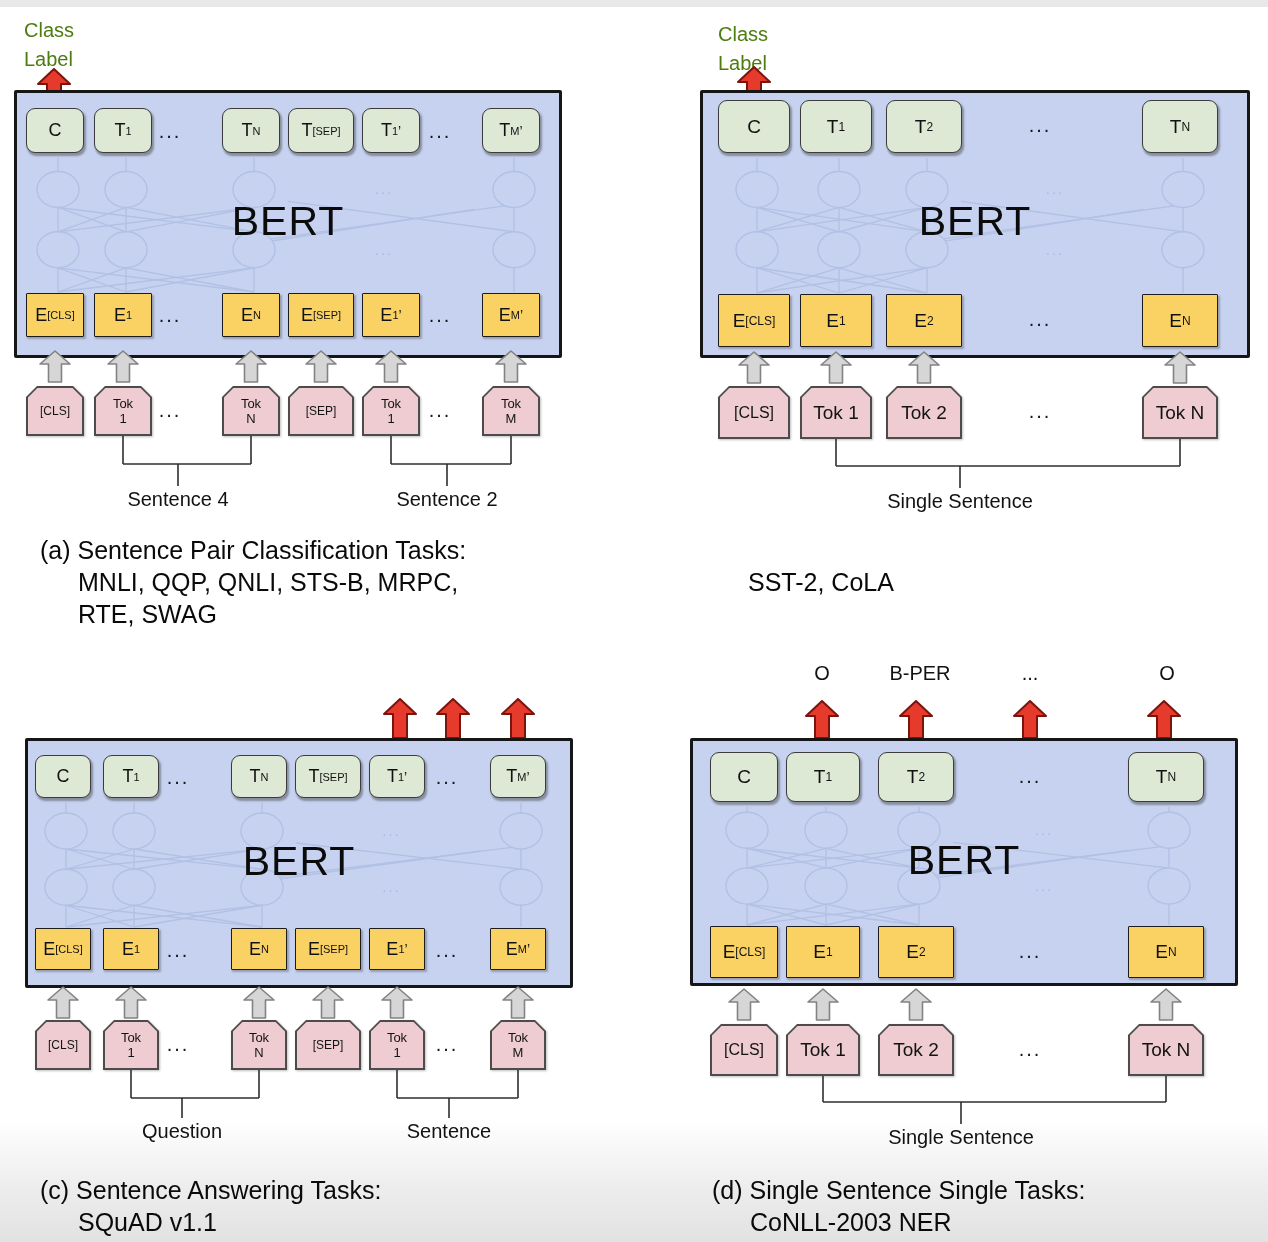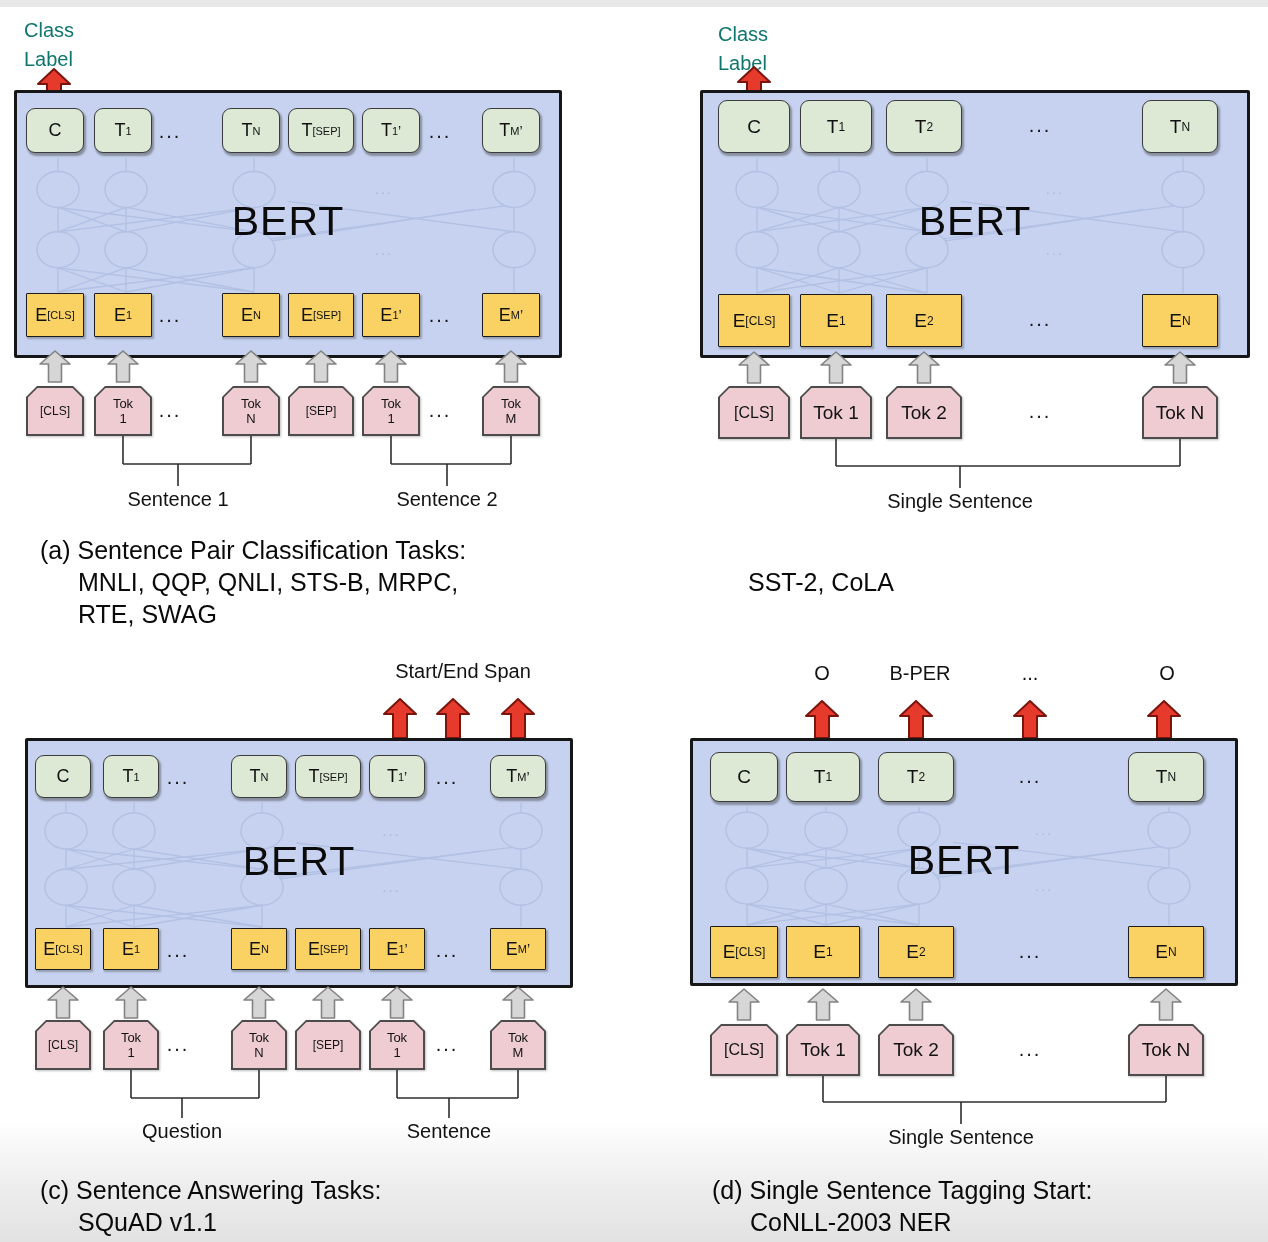--- a/index.html
+++ b/index.html
@@ -24,21 +24,21 @@
   .tok{position:absolute;filter:drop-shadow(1px 1.5px 1px rgba(0,0,0,.25));}
   .tok-outer{position:absolute;inset:0;background:#4c4c4c;
     clip-path:polygon(11px 0, calc(100% - 11px) 0, 100% 11px, 100% 100%, 0 100%, 0 11px);}
   .tok-inner{position:absolute;inset:1.7px;background:#eeccd2;
     clip-path:polygon(10px 0, calc(100% - 10px) 0, 100% 10px, 100% 100%, 0 100%, 0 10px);}
   .tok-lbl{position:absolute;inset:0;display:flex;flex-direction:column;align-items:center;justify-content:center;color:#131313;}
   .tok-lines{font-size:13px;line-height:15px;text-align:left;}
   .tok-small{font-size:12px;}
   .single .tok-small{font-size:16px;}
   .tok-text{font-size:19px;}
-  .class-label{position:absolute;font-size:20px;line-height:29px;color:#0f766e;}
+  .class-label{position:absolute;font-size:20px;line-height:29px;color:#4d7c0f;}
   .span-label,.ner-tag{position:absolute;font-size:20px;text-align:center;color:#121212;white-space:nowrap;}
   .group-label{position:absolute;font-size:20px;text-align:center;width:260px;color:#121212;white-space:nowrap;}
   .cap{position:absolute;font-size:25px;color:#0a0a0a;white-space:nowrap;}
   .arrow{position:absolute;}
   .bracket-svg{position:absolute;inset:0;pointer-events:none;}
 </style>
 </head>
 <body>
 
 <div id="page">
@@ -213,21 +213,21 @@
         <svg width="32" height="33" class="arrow" style="left: 375px; top: 350px;">
           <polygon points="16,1 31,14 22.5,14 22.5,32 9.5,32 9.5,14 1,14" fill="#d6d6d6" stroke="#838383" stroke-width="1.6" stroke-linejoin="round"></polygon>
         </svg>
         <svg width="32" height="33" class="arrow" style="left: 495px; top: 350px;">
           <polygon points="16,1 31,14 22.5,14 22.5,32 9.5,32 9.5,14 1,14" fill="#d6d6d6" stroke="#838383" stroke-width="1.6" stroke-linejoin="round"></polygon>
         </svg>
         <svg class="bracket-svg" width="634" height="602">
           <path d="M 123 436 V 464 M 251 436 V 464 M 123 464 H 251 M 178 464 V 486" stroke="#2f2f2f" stroke-width="1.6" fill="none"></path>
           <path d="M 391 436 V 464 M 511 436 V 464 M 391 464 H 511 M 447 464 V 486" stroke="#2f2f2f" stroke-width="1.6" fill="none"></path>
         </svg>
-        <div class="group-label" style="left: 48px; top: 488px;">Sentence 1</div>
+        <div class="group-label" style="left: 48px; top: 488px;">Sentence 4</div>
         <div class="group-label" style="left: 317px; top: 488px;">Sentence 2</div>
         <div class="cap" style="left: 40px; top: 536px;">(a) Sentence Pair Classification Tasks:</div>
         <div class="cap" style="left: 78px; top: 568px;">MNLI, QQP, QNLI, STS-B, MRPC,</div>
         <div class="cap" style="left: 78px; top: 600px;">RTE, SWAG</div>
       </div>
       <div class="panel single" style="left: 634px; top: 0px;">
         <div class="class-label" style="left: 84px; top: 20px;">
           <div>Class</div>
           <div>Label</div>
         </div>
@@ -350,21 +350,20 @@
         <svg width="32" height="33" class="arrow" style="left: 530px; top: 351px;">
           <polygon points="16,1 31,14 22.5,14 22.5,32 9.5,32 9.5,14 1,14" fill="#d6d6d6" stroke="#838383" stroke-width="1.6" stroke-linejoin="round"></polygon>
         </svg>
         <svg class="bracket-svg" width="634" height="602">
           <path d="M 202 439 V 466 M 546 439 V 466 M 202 466 H 546 M 326 466 V 488" stroke="#2f2f2f" stroke-width="1.6" fill="none"></path>
         </svg>
         <div class="group-label" style="left: 196px; top: 490px;">Single Sentence</div>
         <div class="cap" style="left: 114px; top: 568px;">SST-2, CoLA</div>
       </div>
       <div class="panel" style="left: 0px; top: 640px;">
-        <div class="span-label" style="left: 323px; top: 20px; width: 280px;">Start/End Span</div>
         <svg width="34" height="42" class="arrow" style="left: 383px; top: 58px;">
           <polygon points="17,1 33,16 24,16 24,40 10,40 10,16 1,16" fill="#e63b2c" stroke="#7a150e" stroke-width="2" stroke-linejoin="round"></polygon>
         </svg>
         <svg width="34" height="42" class="arrow" style="left: 436px; top: 58px;">
           <polygon points="17,1 33,16 24,16 24,40 10,40 10,16 1,16" fill="#e63b2c" stroke="#7a150e" stroke-width="2" stroke-linejoin="round"></polygon>
         </svg>
         <svg width="34" height="42" class="arrow" style="left: 501px; top: 58px;">
           <polygon points="17,1 33,16 24,16 24,40 10,40 10,16 1,16" fill="#e63b2c" stroke="#7a150e" stroke-width="2" stroke-linejoin="round"></polygon>
         </svg>
         <div class="bbox" style="left: 25px; top: 98px; width: 548px; height: 250px;">
@@ -669,17 +668,17 @@
         <svg width="32" height="33" class="arrow" style="left: 266px; top: 348px;">
           <polygon points="16,1 31,14 22.5,14 22.5,32 9.5,32 9.5,14 1,14" fill="#d6d6d6" stroke="#838383" stroke-width="1.6" stroke-linejoin="round"></polygon>
         </svg>
         <svg width="32" height="33" class="arrow" style="left: 516px; top: 348px;">
           <polygon points="16,1 31,14 22.5,14 22.5,32 9.5,32 9.5,14 1,14" fill="#d6d6d6" stroke="#838383" stroke-width="1.6" stroke-linejoin="round"></polygon>
         </svg>
         <svg class="bracket-svg" width="634" height="602">
           <path d="M 189 436 V 462 M 532 436 V 462 M 189 462 H 532 M 327 462 V 484" stroke="#2f2f2f" stroke-width="1.6" fill="none"></path>
         </svg>
         <div class="group-label" style="left: 197px; top: 486px;">Single Sentence</div>
-        <div class="cap" style="left: 78px; top: 536px;">(d) Single Sentence Tagging Start:</div>
+        <div class="cap" style="left: 78px; top: 536px;">(d) Single Sentence Single Tasks:</div>
         <div class="cap" style="left: 116px; top: 568px;">CoNLL-2003 NER</div>
       </div>
     </div>
 </div>
 
 </body></html>

